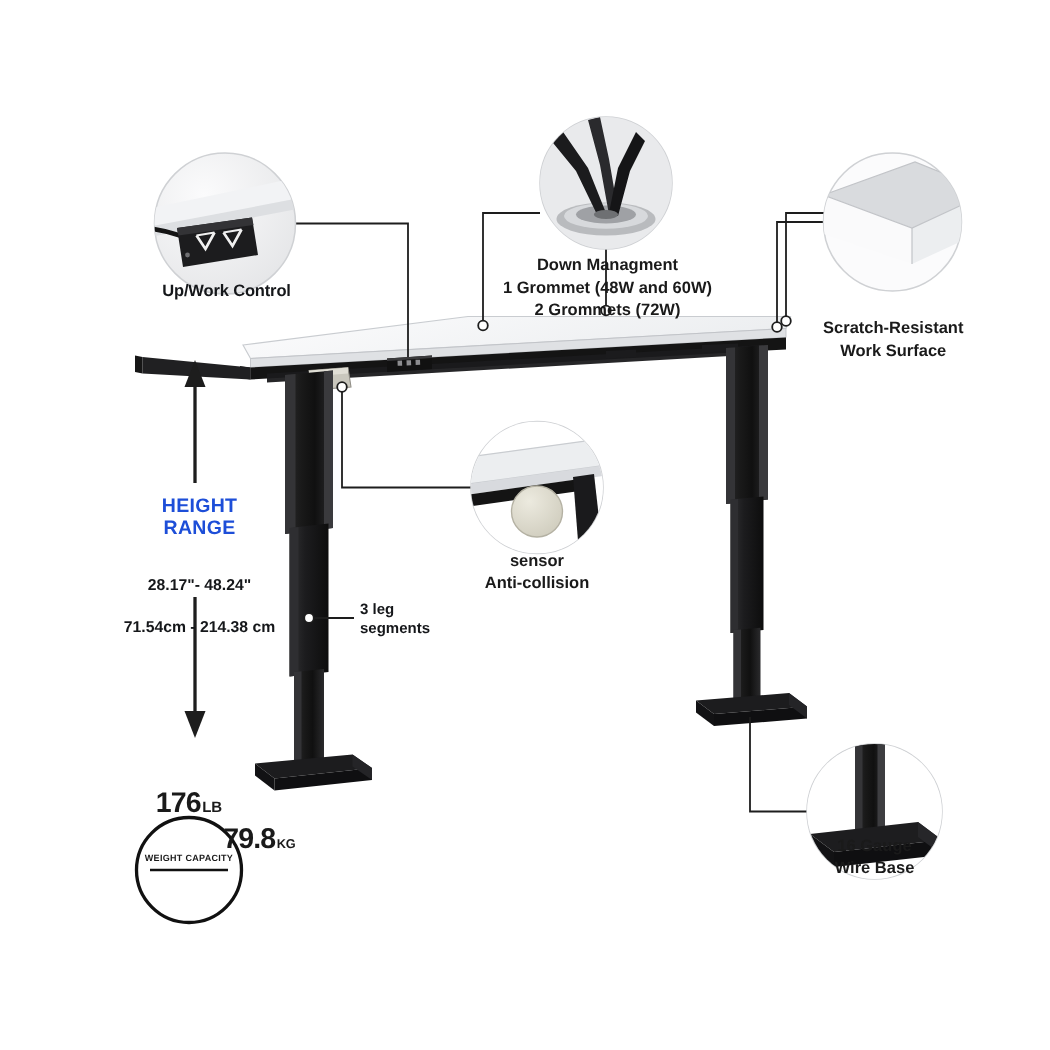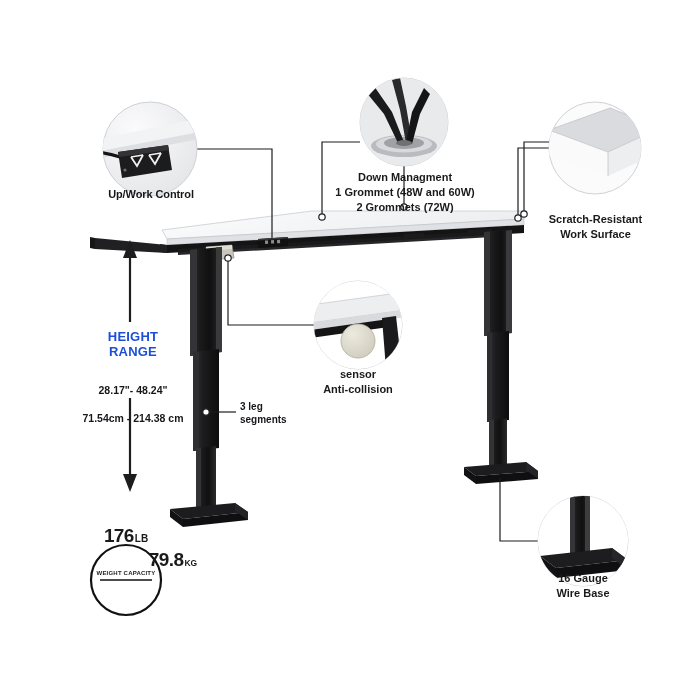--- a/index.html
+++ b/index.html
@@ -328,21 +328,21 @@
   <div style="position:absolute; left:518px; top:190px; width:155px; text-align:center;margin-top:22px;">
     <div class="cap-md" style="font-weight:bold; line-height:1.35;">Scratch-Resistant</div>
     <div class="cap-md" style="font-weight:bold; line-height:1.35;">Work Surface</div>
   </div>
 
   <div style="position:absolute; left:290px; top:367px; width:136px; text-align:center;">
     <div class="cap-md" style="font-weight:bold; line-height:1.35;">sensor</div>
     <div class="cap-md" style="font-weight:bold; line-height:1.35;">Anti-collision</div>
   </div>
 
-  <div style="position:absolute; left:518px; top:571px; width:130px; text-align:center;">
+  <div style="position:absolute; left:518px; top:557px; width:130px; text-align:center;">
     <div class="cap-md" style="font-weight:bold; line-height:1.35;">16 Gauge</div>
     <div class="cap-md" style="font-weight:bold; line-height:1.35;">Wire Base</div>
   </div>
 
   <div id="leg-seg-label">3 leg
 segments</div>
 
   <div id="height-range-block">
     <div id="height-range-title">HEIGHT
 RANGE</div>

